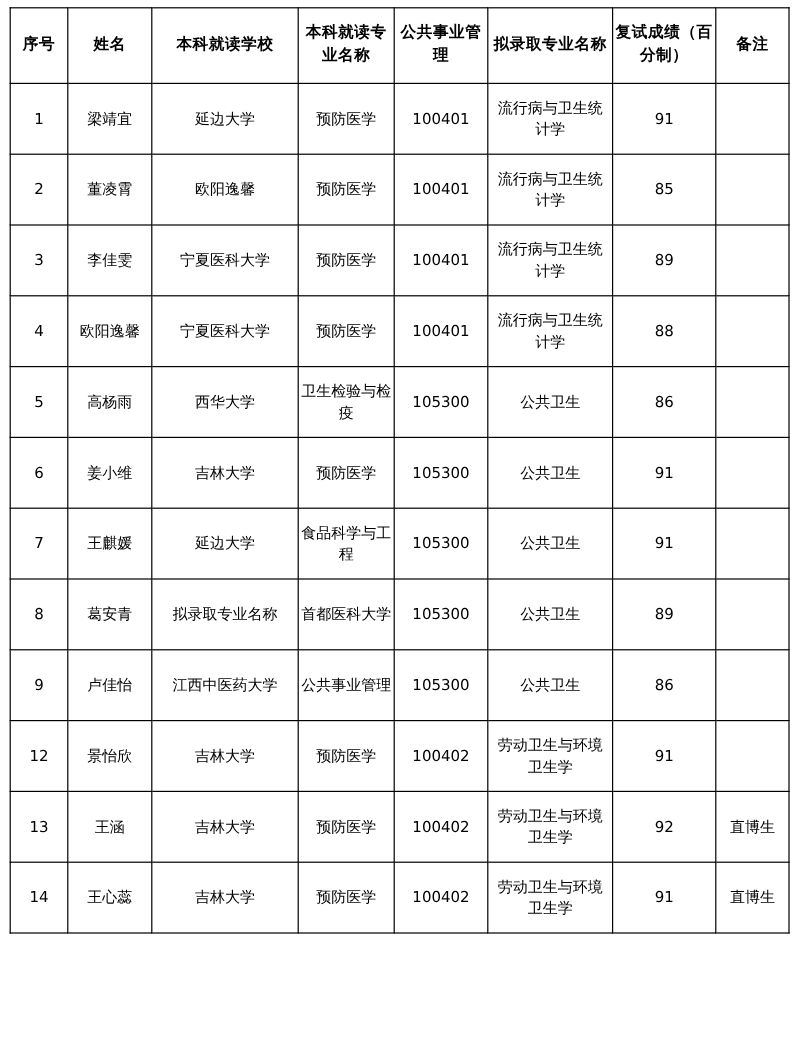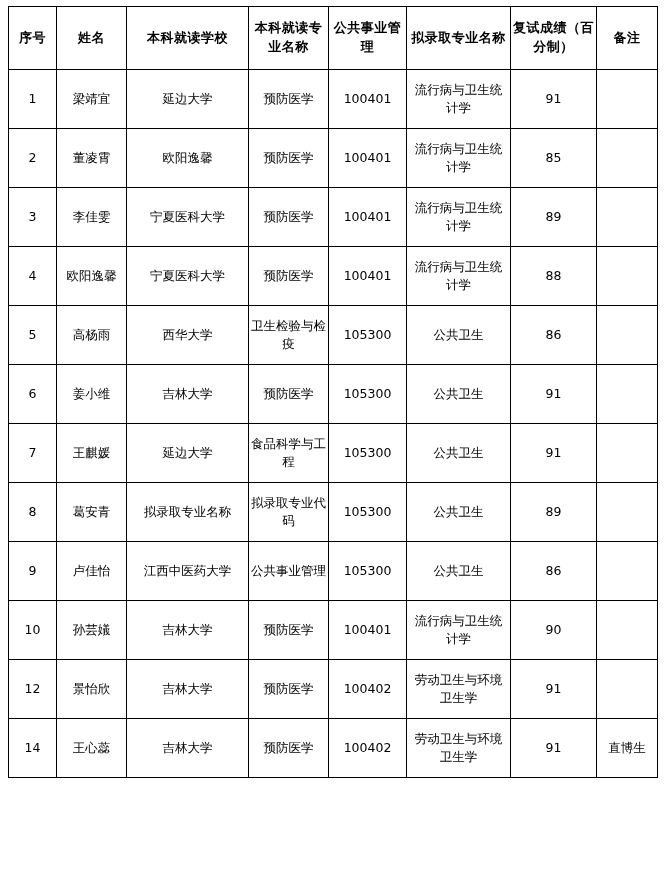--- a/index.html
+++ b/index.html
@@ -155,55 +155,55 @@
           <td>食品科学与工程</td>
           <td class="code">105300</td>
           <td>公共卫生</td>
           <td class="score">91</td>
           <td></td>
         </tr>
         <tr>
           <td class="idx">8</td>
           <td>葛安青</td>
           <td>拟录取专业名称</td>
-          <td>拟录取专业代码</td>
+          <td>首都医科大学</td>
           <td class="code">105300</td>
           <td>公共卫生</td>
           <td class="score">89</td>
           <td></td>
         </tr>
         <tr>
           <td class="idx">9</td>
           <td>卢佳怡</td>
           <td>江西中医药大学</td>
           <td>公共事业管理</td>
           <td class="code">105300</td>
           <td>公共卫生</td>
           <td class="score">86</td>
           <td></td>
         </tr>
         <tr>
-          <td class="idx">10</td>
-          <td>孙芸嬟</td>
-          <td>吉林大学</td>
-          <td>预防医学</td>
-          <td class="code">100401</td>
-          <td>流行病与卫生统计学</td>
-          <td class="score">90</td>
-          <td></td>
-        </tr>
-        <tr>
           <td class="idx">12</td>
           <td>景怡欣</td>
           <td>吉林大学</td>
           <td>预防医学</td>
           <td class="code">100402</td>
           <td>劳动卫生与环境卫生学</td>
           <td class="score">91</td>
           <td></td>
+        </tr>
+        <tr>
+          <td class="idx">13</td>
+          <td>王涵</td>
+          <td>吉林大学</td>
+          <td>预防医学</td>
+          <td class="code">100402</td>
+          <td>劳动卫生与环境卫生学</td>
+          <td class="score">92</td>
+          <td>直博生</td>
         </tr>
         <tr>
           <td class="idx">14</td>
           <td>王心蕊</td>
           <td>吉林大学</td>
           <td>预防医学</td>
           <td class="code">100402</td>
           <td>劳动卫生与环境卫生学</td>
           <td class="score">91</td>
           <td>直博生</td>

